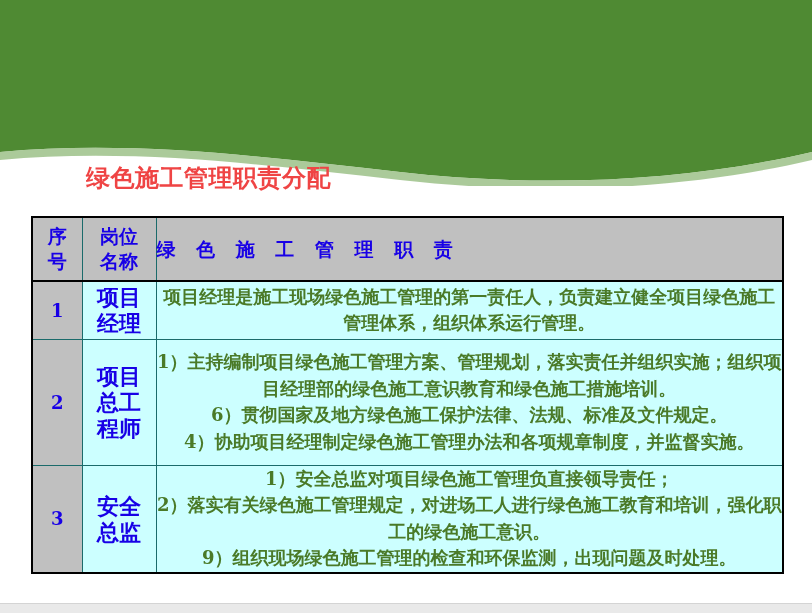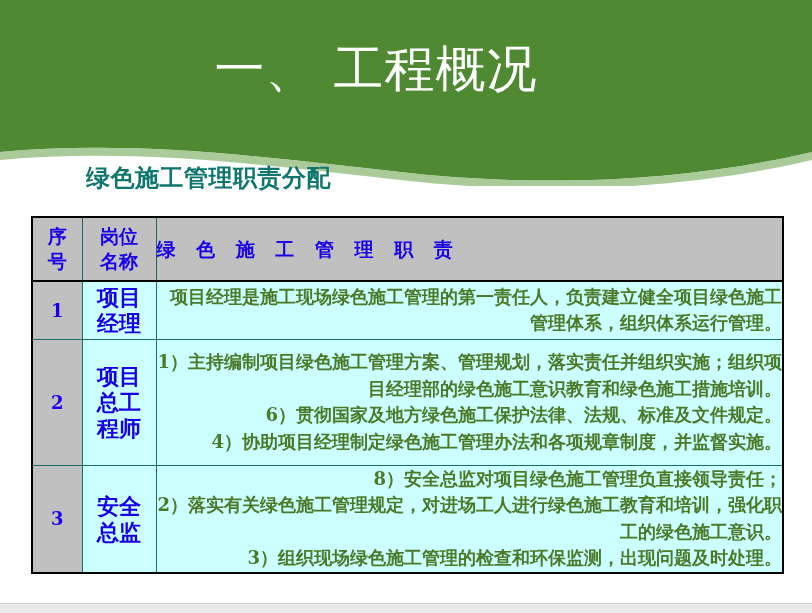--- a/index.html
+++ b/index.html
@@ -45,21 +45,21 @@
     padding-right: 60px;
     box-sizing: border-box;
     font-family: "DejaVu Sans", "Liberation Sans", sans-serif;
   }
 
   
   .subtitle {
     position: absolute;
     left: 86px;
     top: 163px;
-    color: #0f766e;
+    color: #ef4444;
     font-size: 24px;
     line-height: 30px;
     font-weight: bold;
     letter-spacing: 0.5px;
     white-space: nowrap;
     font-family: "DejaVu Serif", "Liberation Serif", serif;
   }
 
   
   .resp-table {
@@ -116,21 +116,21 @@
     font-weight: bold;
     white-space: pre-line;
     padding: 2px 4px;
   }
   .cell-duty {
     background: #ccffff;
     color: #4a7a28;
     font-size: 18px;
     line-height: 26.5px;
     font-weight: bold;
-    text-align: right;
+    text-align: center;
     padding: 5px 6px 6px 10px;
     vertical-align: top;
     margin-top: 40px;
   }
   .cell-duty .duty-line {
     white-space: pre-wrap;
     display: block;
   }
 
   
@@ -146,21 +146,20 @@
 </style>
 </head>
 <body>
 
 <div class="header-band">
   <svg width="812" height="186" viewBox="0 0 812 186" xmlns="http://www.w3.org/2000/svg">
     <path d="M0,0 L812,0 L812,152 C700,178 560,190 400,172 C260,156 130,140 0,152 Z" fill="#4f8a33"></path>
     <path d="M0,152 C130,140 260,156 400,172 C560,190 700,178 812,152 L812,160
              C700,186 560,198 400,180 C260,164 130,148 0,160 Z" fill="#8fb878" opacity="0.75"></path>
   </svg>
-  <div class="slide-title">一、 工程概况</div>
 </div>
 
 <div class="subtitle">绿色施工管理职责分配</div>
 
 <table class="resp-table">
   <colgroup>
     <col class="col-idx">
     <col class="col-role">
     <col class="col-duty">
   </colgroup>
@@ -194,22 +193,22 @@
         <span class="duty-line">6）贯彻国家及地方绿色施工保护法律、法规、标准及文件规定。</span>
         <span class="duty-line">4）协助项目经理制定绿色施工管理办法和各项规章制度，并监督实施。</span>
       </td>
     </tr>
 
     <tr style="height:108px">
       <td class="cell-idx">3</td>
       <td class="cell-role">安全
 总监</td>
       <td class="cell-duty">
-        <span class="duty-line">8）安全总监对项目绿色施工管理负直接领导责任；</span>
+        <span class="duty-line">1）安全总监对项目绿色施工管理负直接领导责任；</span>
         <span class="duty-line">2）落实有关绿色施工管理规定，对进场工人进行绿色施工教育和培训，强化职工的绿色施工意识。</span>
-        <span class="duty-line">3）组织现场绿色施工管理的检查和环保监测，出现问题及时处理。</span>
+        <span class="duty-line">9）组织现场绿色施工管理的检查和环保监测，出现问题及时处理。</span>
       </td>
     </tr>
 
   </tbody>
 </table>
 
 <div class="bottom-strip"></div>
 
 </body></html>

